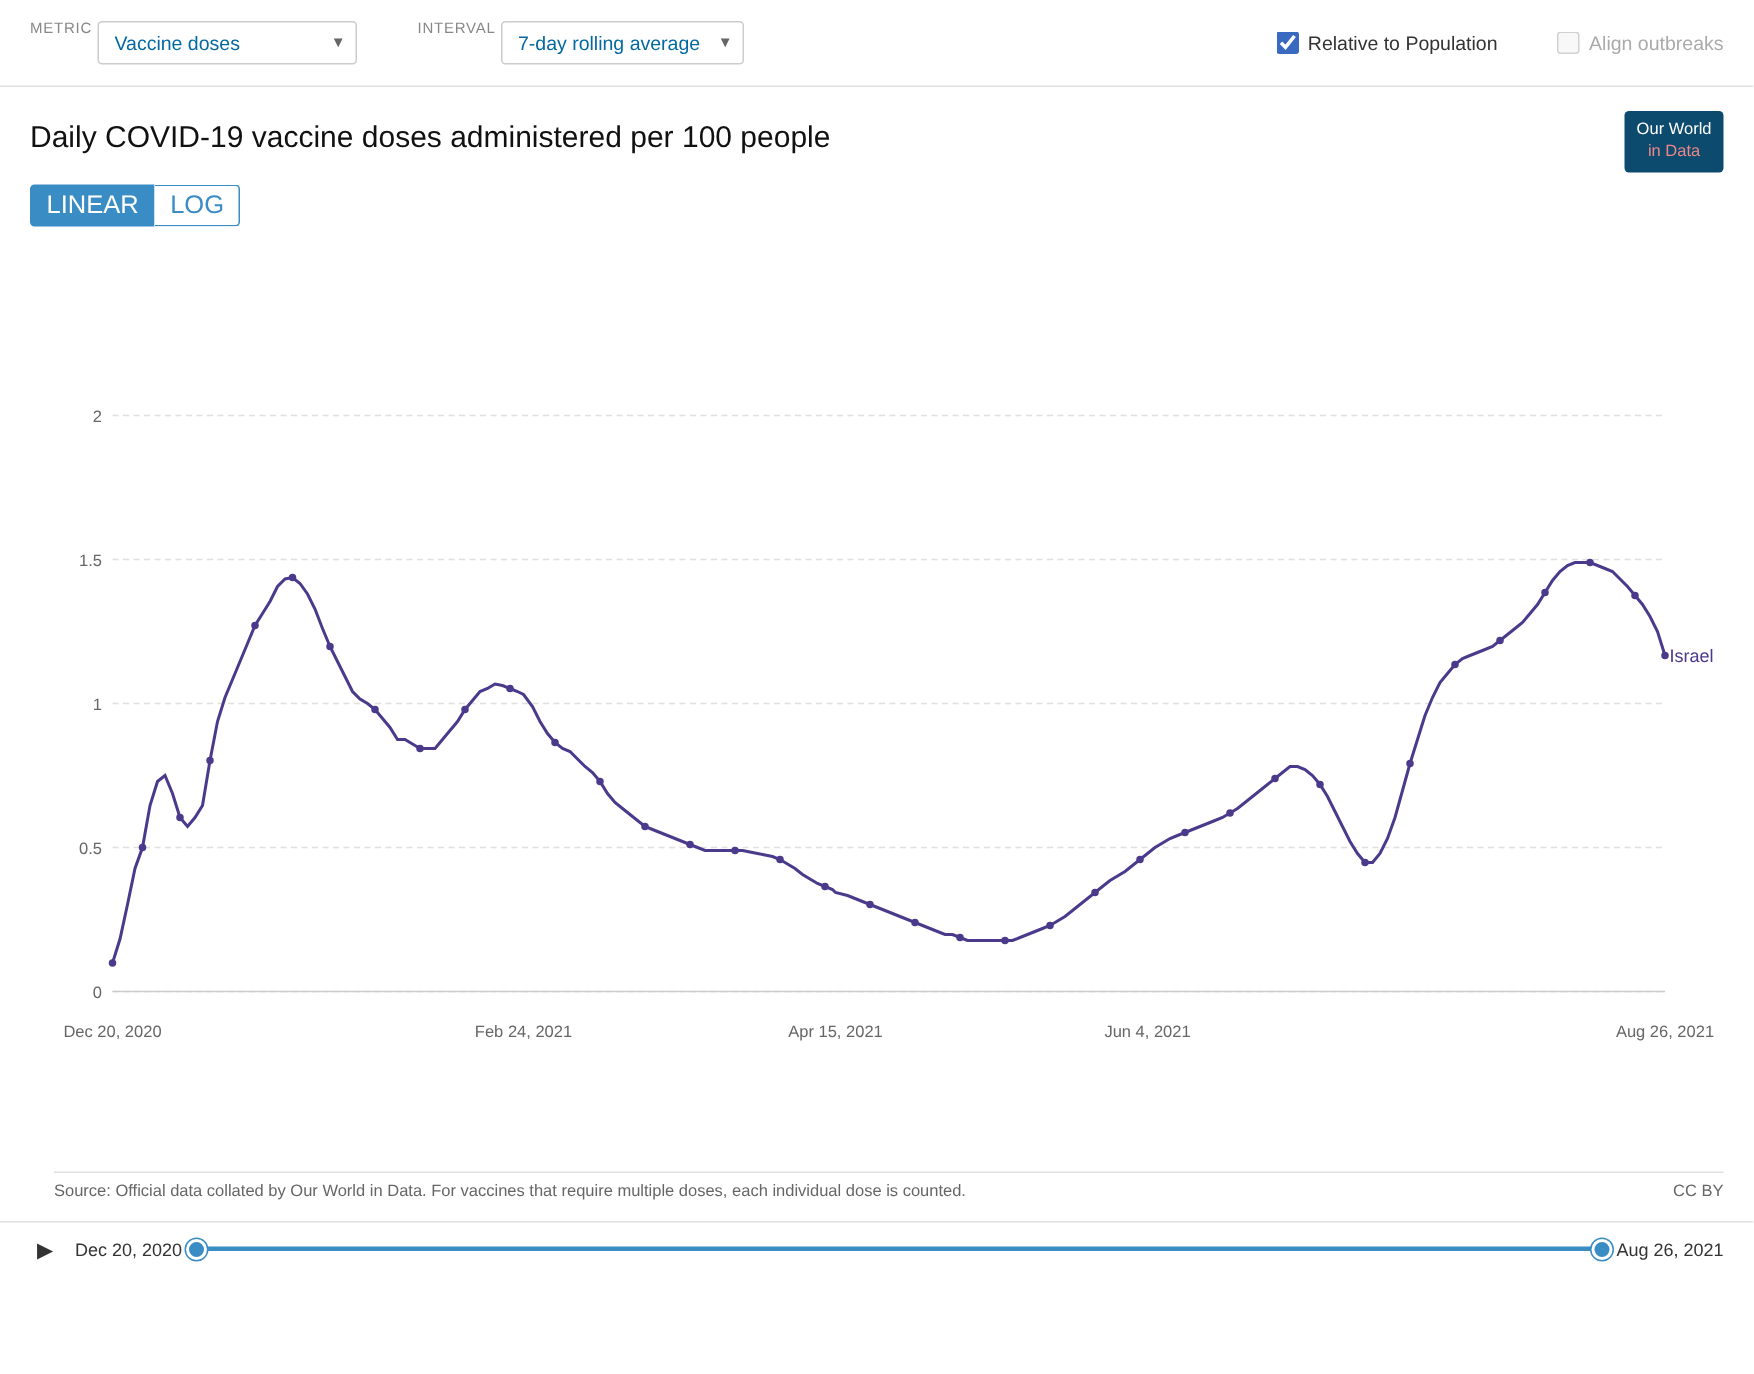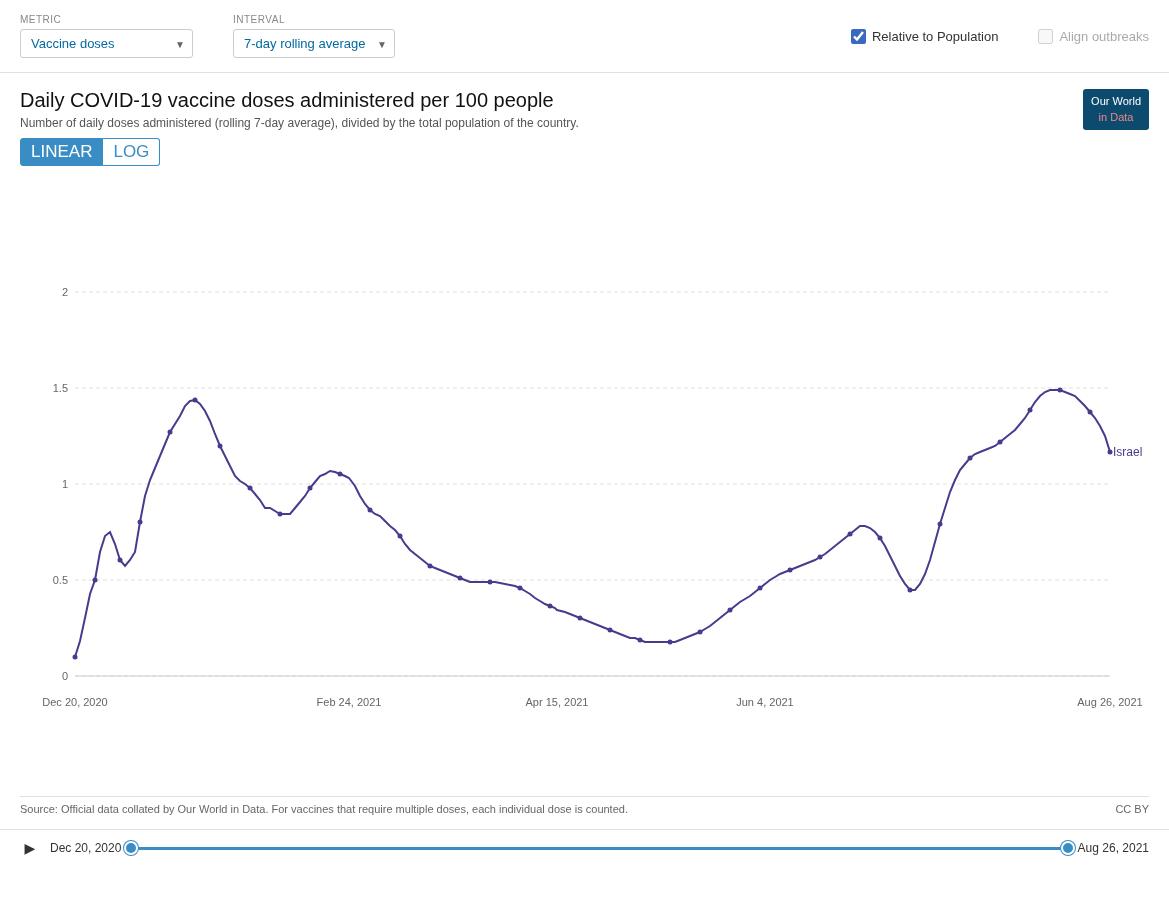--- a/index.html
+++ b/index.html
@@ -8,21 +8,21 @@
     .top-controls {
       display: flex;
       align-items: center;
       padding: 14px 20px;
       border-bottom: 1px solid #e0e0e0;
       gap: 40px;
     }
 
     .control-group {
       display: flex;
-      flex-direction: column;
+      flex-direction: row;
       gap: 4px;
     }
 
     .control-label {
       font-size: 10px;
       color: #888;
       text-transform: uppercase;
       letter-spacing: 0.5px;
     }
 
@@ -160,20 +160,21 @@
     }
 
     .chart-footer {
       display: flex;
       justify-content: space-between;
       align-items: center;
       font-size: 11px;
       color: #666;
       padding: 6px 0 4px 0;
       border-top: 1px solid #e0e0e0;
+      margin-left: 16px;
     }
 
     .playback-bar {
       display: flex;
       align-items: center;
       gap: 10px;
       padding: 8px 20px;
       border-top: 1px solid #e0e0e0;
     }
 
@@ -285,21 +286,20 @@
       <input type="checkbox" id="alignOut" disabled="" style="">
       <label for="alignOut">Align outbreaks</label>
     </div>
   </div>
 </div>
 
 <div class="chart-container">
   <div class="chart-header">
     <div class="chart-title-block">
       <div class="chart-title">Daily COVID-19 vaccine doses administered per 100 people</div>
-      <div class="chart-subtitle">Number of daily doses administered (rolling 7-day average), divided by the total population of the country.</div>
     </div>
     <div class="owid-logo">
       <div class="owid-top">Our World</div>
       <div class="owid-bottom">in Data</div>
     </div>
   </div>
 
   <div class="scale-buttons">
     <button class="scale-btn active">LINEAR</button>
     <button class="scale-btn">LOG</button>

